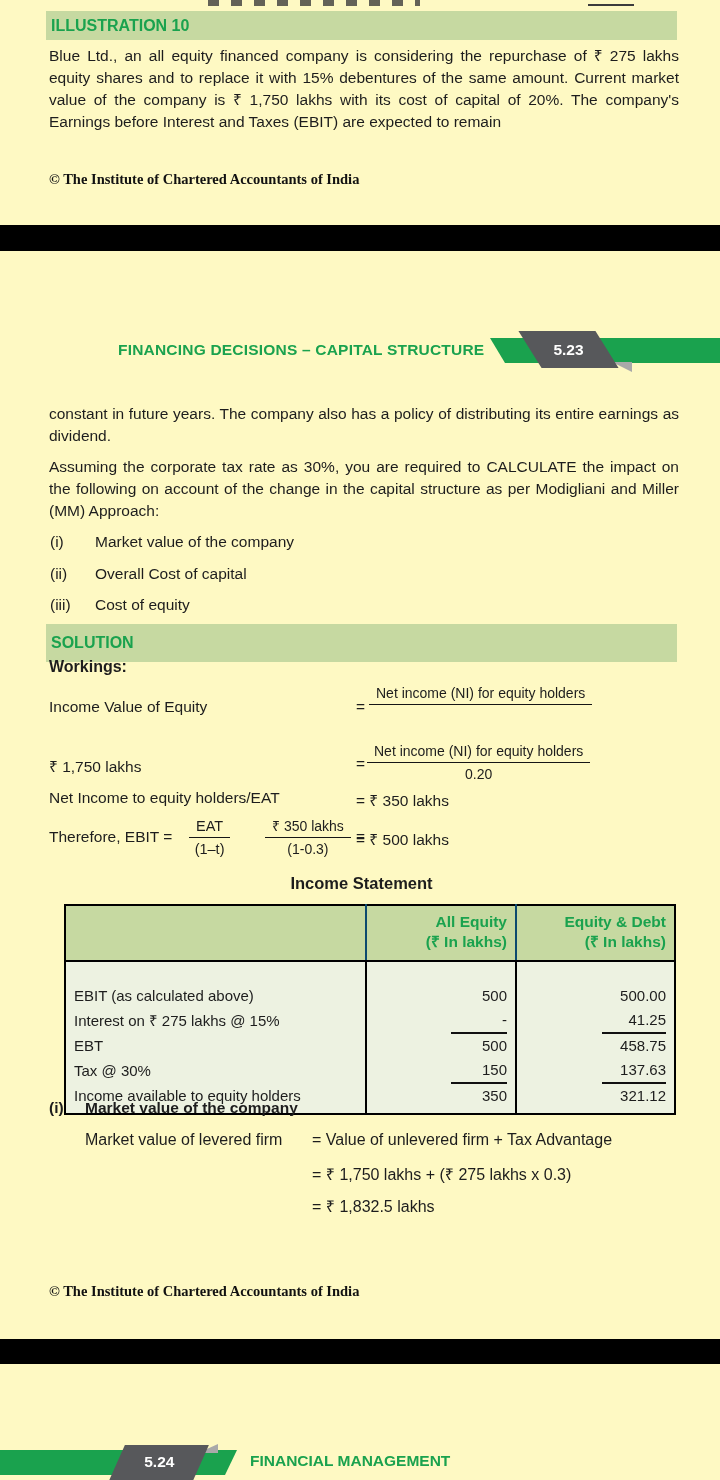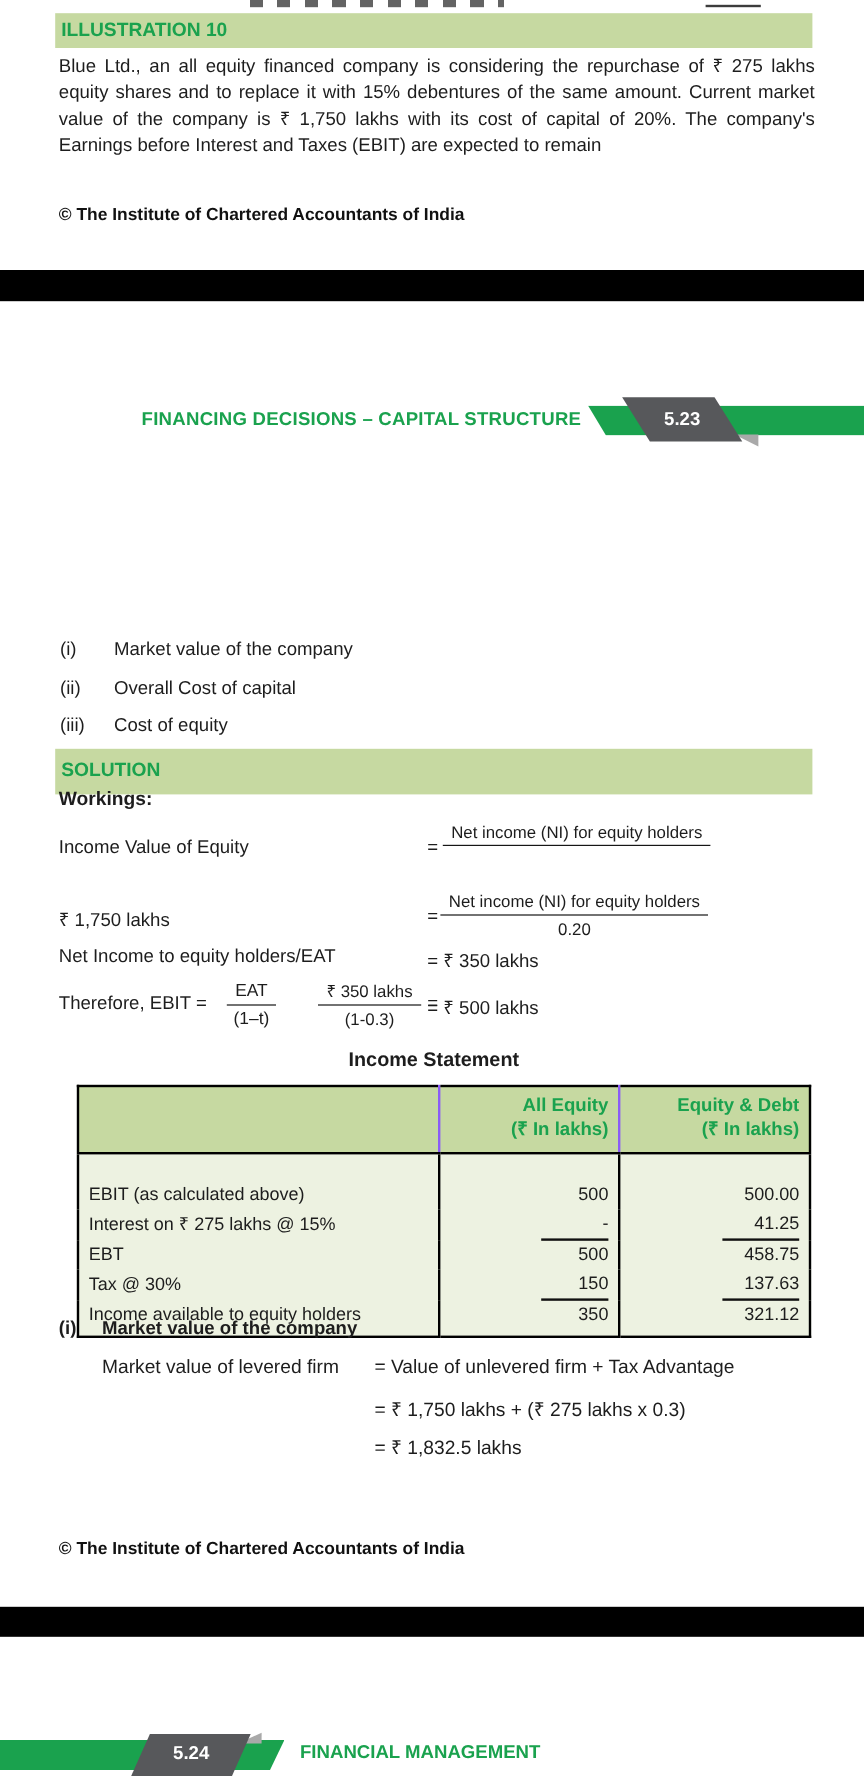--- a/index.html
+++ b/index.html
@@ -6,40 +6,40 @@
     --green:#1aa24e;
     --banner-bg:#c6d9a1;
     --table-body:#edf2e1;
     --tag-gray:#57585b;
     --ink:#1d1d1d;
   }
   *{margin:0;padding:0;box-sizing:border-box;}
   html,body{background:#e9e9e9;}
   .screen{
     position:relative;width:720px;height:1480px;margin:0 auto;
-    background:#ffffff;overflow:hidden;
+    background:#fef9c3;overflow:hidden;
     font-family:"Liberation Sans",sans-serif;color:var(--ink);
   }
   
   .clip-dashes{position:absolute;left:208px;top:0;width:212px;height:6px;
     background:repeating-linear-gradient(90deg,#3c3c3c 0 11px,transparent 11px 23px);opacity:.8;}
   .clip-underline{position:absolute;left:588px;top:4px;width:46px;height:2px;background:#3c3c3c;}
 
   
   .banner{position:absolute;left:46px;width:631px;background:var(--banner-bg);
     color:var(--green);font-weight:bold;font-size:16px;display:flex;align-items:center;padding-left:5px;}
   .illus-banner{top:11px;height:29px;}
   .solution-banner{top:624px;height:38px;align-items:center;}
 
   .para{position:absolute;left:49px;width:630px;font-size:15.5px;line-height:22px;text-align:justify;}
   .p-top{top:45px;}
   .p-const{top:403px;}
   .p-assume{top:456px;}
 
-  .copyright{position:absolute;left:49px;font-family:Liberation Sans, sans-serif;
+  .copyright{position:absolute;left:49px;font-family:Liberation Serif, serif;
     font-weight:bold;font-size:14.5px;color:#111;}
   .cr1{top:171px;}
   .cr2{top:1283px;}
 
   .black-bar{position:absolute;left:0;width:720px;background:#000;}
   .bar1{top:225px;height:26px;}
   .bar2{top:1339px;height:25px;}
 
   
   .chapter-title{position:absolute;left:118px;top:341px;font-size:15.5px;font-weight:bold;
@@ -79,21 +79,21 @@
   #w4 .f2{left:216px;top:4px;font-size:14px;}
   #w4 .w-eq{left:307px;top:15px;}
 
   
   .tbl-caption{position:absolute;top:874px;left:46px;width:631px;text-align:center;
     font-weight:bold;font-size:16.5px;}
   table.istmt{position:absolute;top:904px;left:64px;border-collapse:collapse;
     background:var(--table-body);border:2px solid #000;table-layout:fixed;}
   .istmt th{background:var(--banner-bg);color:var(--green);font-weight:bold;font-size:15.5px;
     line-height:20px;text-align:right;padding:6px 8px 8px 8px;vertical-align:middle;
-    border-left:2px solid #8b5cf6;border-bottom:2px solid #000;}
+    border-left:2px solid #0c4a6e;border-bottom:2px solid #000;}
   .istmt th:first-child{border-left:none;}
   .istmt td{font-size:15px;line-height:24px;vertical-align:middle;
     border-left:2px solid #000;}
   .istmt td:first-child{border-left:none;}
   .istmt tr.first td{padding-top:22px;}
   .istmt tr.last td{padding-bottom:5px;}
   .istmt td.lbl{text-align:left;padding-left:8px;}
   .istmt td.num{text-align:right;padding-right:8px;}
   .istmt .u{display:inline-block;border-bottom:2px solid #111;text-align:right;}
   .istmt td.c2 .u{min-width:56px;}
@@ -136,20 +136,22 @@
 
   <div class="black-bar bar1"></div>
 
   <div class="chapter-title">FINANCING DECISIONS – CAPITAL STRUCTURE</div>
   <div class="h-band"></div>
   <div class="h-notch"></div>
   <div class="h-tag">
     <span>5.23</span>
   </div>
 
+  <p class="para p-const">constant in future years. The company also has a policy of distributing its entire earnings as dividend.</p>
+  <p class="para p-assume">Assuming the corporate tax rate as 30%, you are required to CALCULATE the impact on the following on account of the change in the capital structure as per Modigliani and Miller (MM) Approach:</p>
 
   <div class="q-item q1">
     <span class="q-num">(i)</span><span>Market value of the company</span>
   </div>
   <div class="q-item q2">
     <span class="q-num">(ii)</span><span>Overall Cost of capital</span>
   </div>
   <div class="q-item q3">
     <span class="q-num">(iii)</span><span>Cost of equity</span>
   </div>

